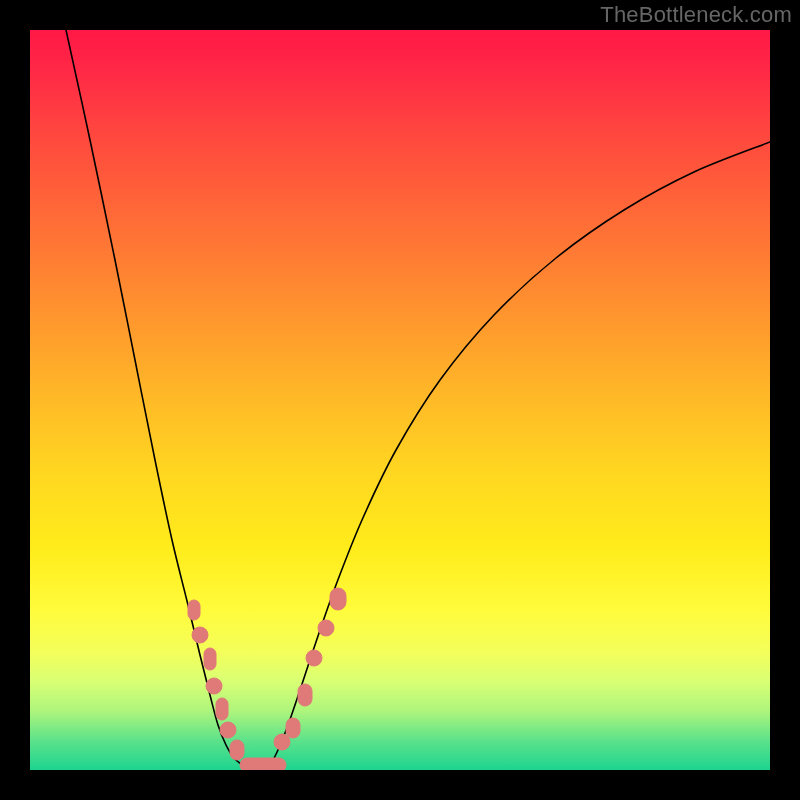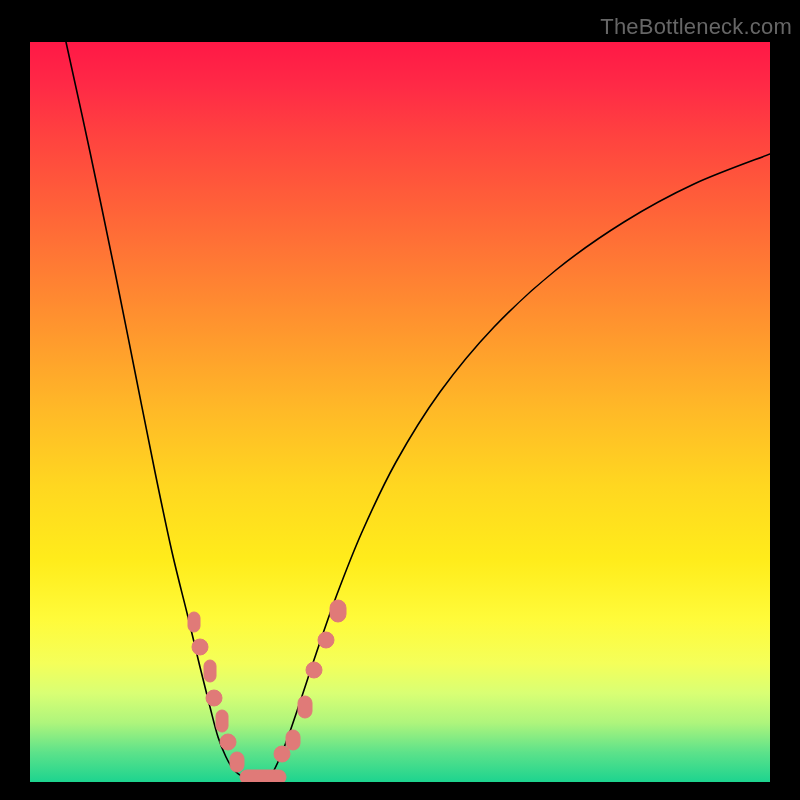--- a/index.html
+++ b/index.html
@@ -8,21 +8,20 @@
     width: 800px;
     height: 800px;
     background: #000;
     overflow: hidden;
     font-family: Arial, Helvetica, sans-serif;
   }
   .frame {
     position: absolute;
     inset: 0;
     background: #000;
-    margin-top: 12px;
   }
   .plot-area {
     position: absolute;
     left: 30px;
     top: 30px;
     width: 740px;
     height: 740px;
     overflow: hidden;
   }
   .gradient-bg {

